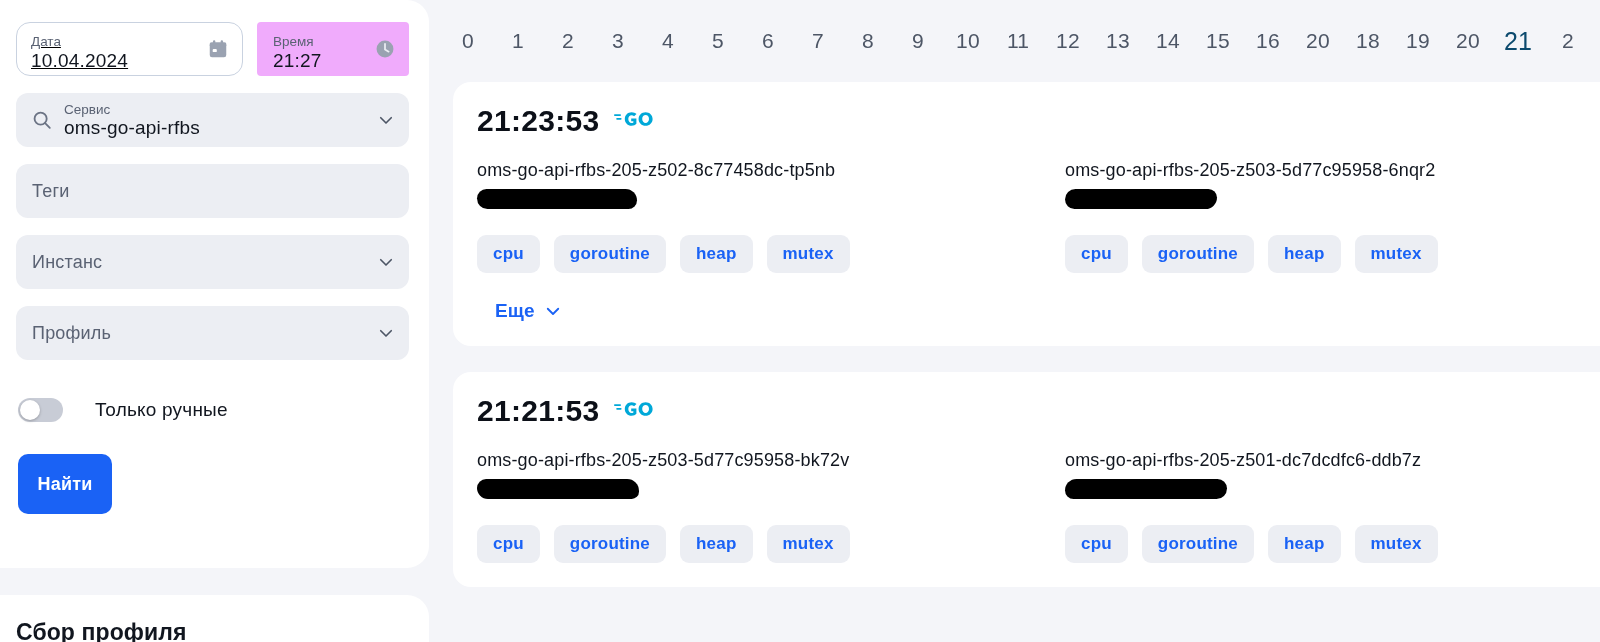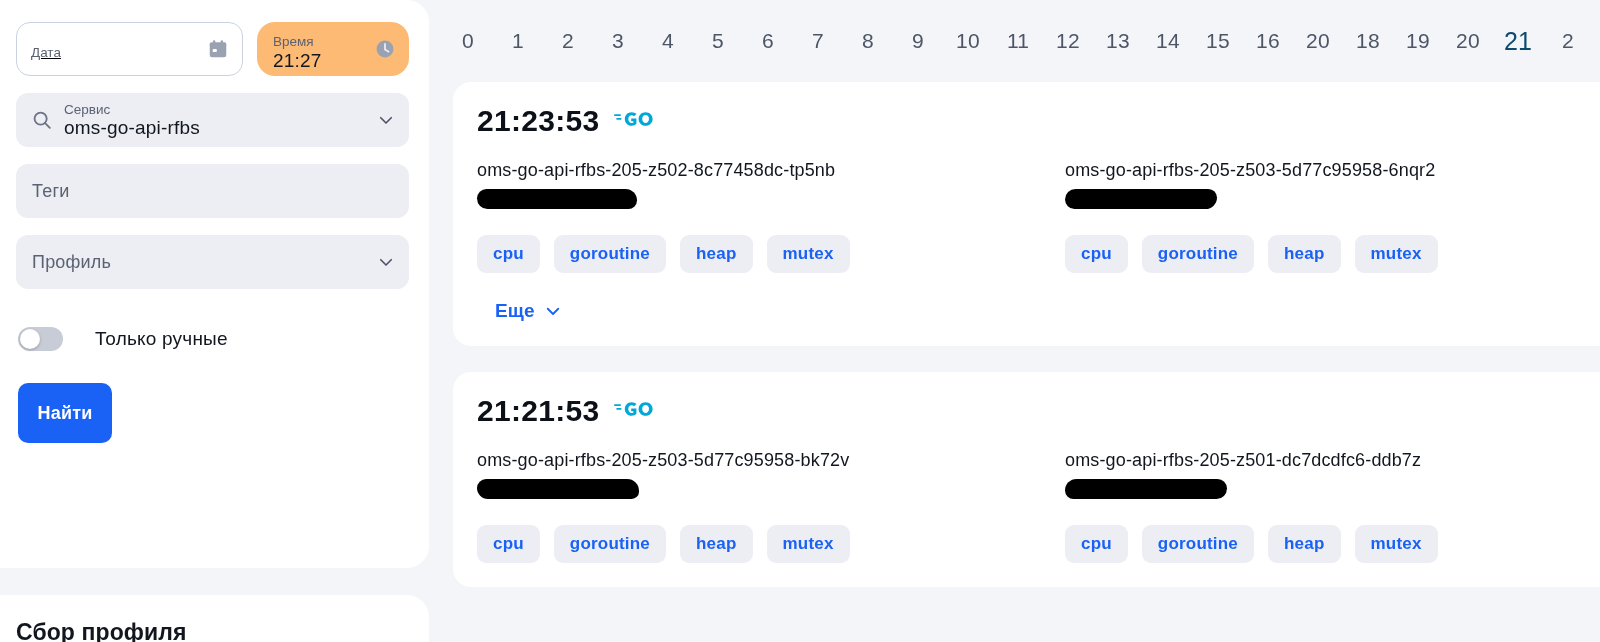--- a/index.html
+++ b/index.html
@@ -33,22 +33,22 @@
   }
   .collect-title {
     font-size: 23px; font-weight: 700; color: #11161f;
     letter-spacing: .1px; line-height: 1.2;
   }
 
   .row-top { display: flex; gap: 14px; }
 
   .field {
     position: relative;
-    border-radius: 18px;
-    background: #fdba74;
+    border-radius: 4px;
+    background: #f0abfc;
     height: 54px;
     padding: 7px 14px 0 14px;
     display: flex; flex-direction: column; justify-content: center;
   }
   .field.outlined {
     background: #ffffff;
     border: 1.6px solid #c9d2e0;
     border-radius: 14px;
     text-decoration: underline;
   }
@@ -186,20 +186,21 @@
 
 <div class="app">
 
   <aside class="sidebar">
     <div class="side-card">
 
       <div class="row-top">
 
         <div class="field outlined field-date">
           <span class="f-label">Дата</span>
+          <span class="f-value">10.04.2024</span>
           <span class="f-icon">
             <svg viewBox="0 0 24 24">
                 <rect x="3" y="5" width="18" height="16" rx="2.5"></rect>
                 <rect x="3" y="5" width="18" height="4.5" rx="1.5" fill="#9aa2b1"></rect>
                 <rect x="6.5" y="2.5" width="2.6" height="4" rx="1.2"></rect>
                 <rect x="14.9" y="2.5" width="2.6" height="4" rx="1.2"></rect>
                 <rect x="6.2" y="12" width="4.5" height="3.4" rx="1" fill="#ffffff"></rect>
               </svg>
           </span>
         </div>
@@ -229,20 +230,28 @@
           <svg viewBox="0 0 24 24">
               <polyline points="5,9 12,16 19,9"></polyline>
             </svg>
         </span>
       </div>
 
       <div class="select">
         <span class="s-placeholder">Теги</span>
       </div>
 
+      <div class="select">
+        <span class="s-placeholder">Инстанс</span>
+        <span class="chev">
+          <svg viewBox="0 0 24 24">
+              <polyline points="5,9 12,16 19,9"></polyline>
+            </svg>
+        </span>
+      </div>
 
       <div class="select">
         <span class="s-placeholder">Профиль</span>
         <span class="chev">
           <svg viewBox="0 0 24 24">
               <polyline points="5,9 12,16 19,9"></polyline>
             </svg>
         </span>
       </div>
 

